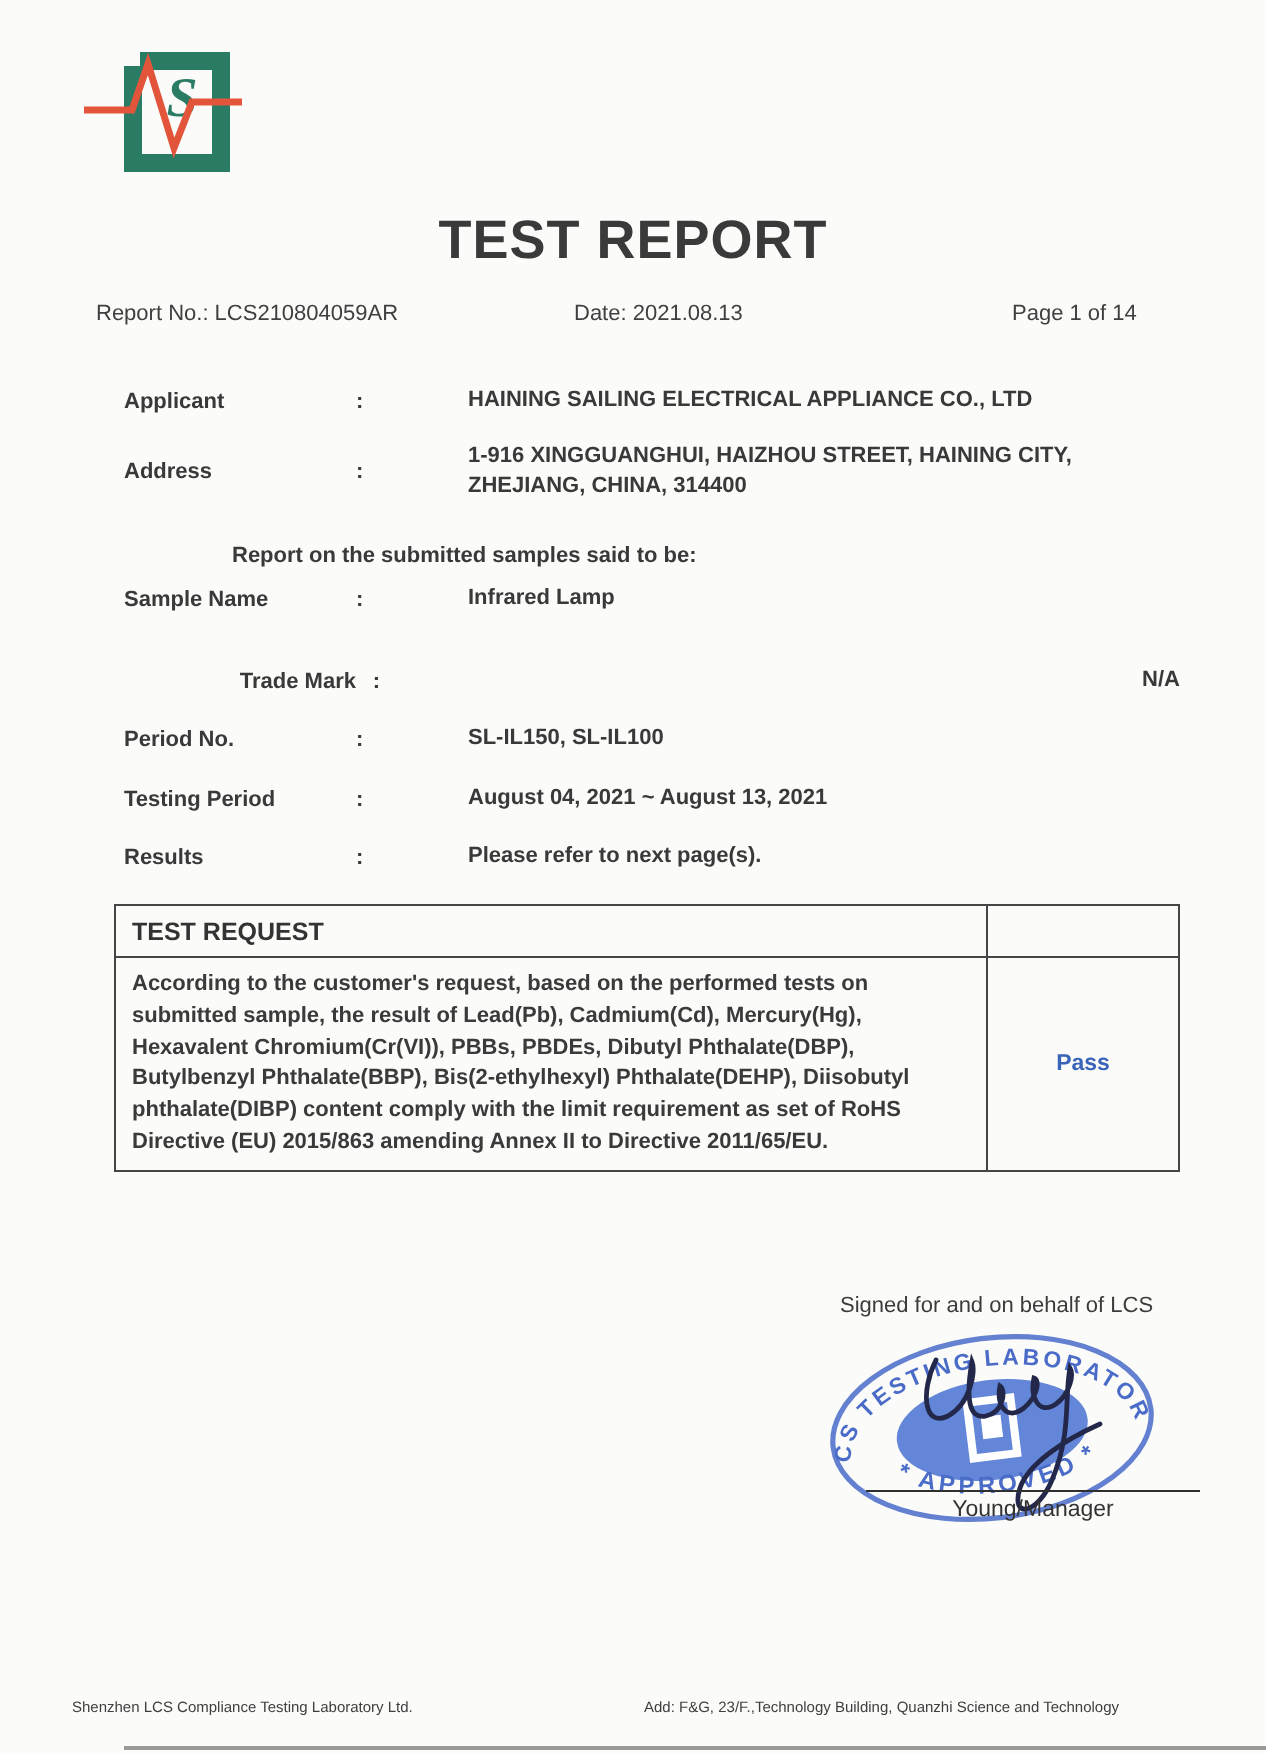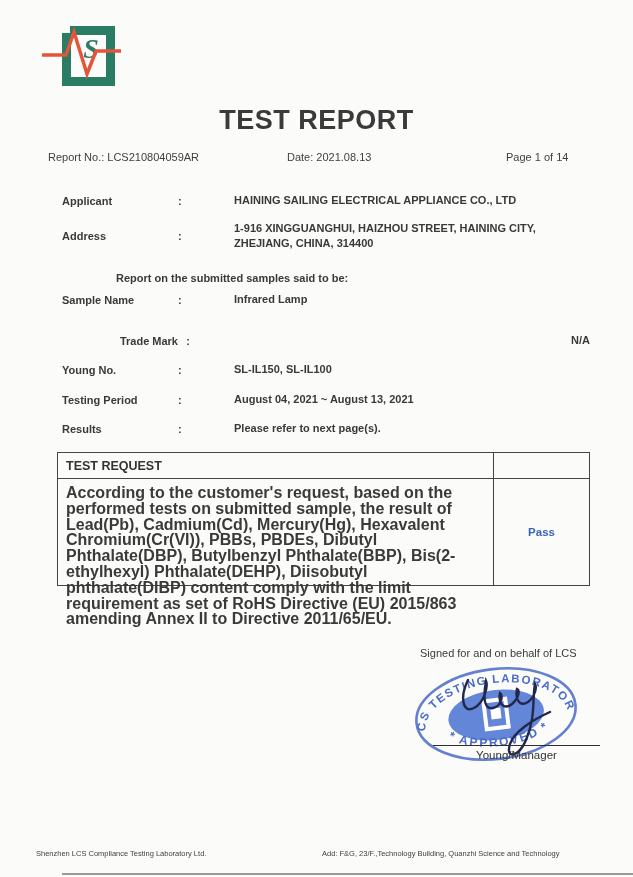--- a/index.html
+++ b/index.html
@@ -26,21 +26,21 @@
 
   .section-line { position:absolute; left:80px; font-size:11px; font-weight:bold; color:#393939;margin-left:36px; }
 
   .req-table { position:absolute; left:57px; top:452px; width:533px; border:1.6px solid #454545; }
   .req-head { display:flex; border-bottom:1.2px solid #454545; height:26px; }
   .req-head .h1 { width:436px; border-right:1.2px solid #454545; display:flex; align-items:center; padding-left:8px;
                   font-size:12.5px; font-weight:bold; color:#333; }
   .req-head .h2 { flex:1; display:flex; align-items:center; justify-content:center; font-size:12.5px; font-weight:bold; color:#333; }
   .req-body { display:flex; height:106px; }
   .req-body .c1 { width:436px; border-right:1.2px solid #454545; padding:6px 10px 0 8px;
-                  font-size:16px; font-weight:bold; line-height:15.8px; color:#3a3a3a; }
+                  font-size:11px; font-weight:bold; line-height:15.8px; color:#3a3a3a; }
   .req-body .c2 { flex:1; display:flex; align-items:center; justify-content:center;
                   font-size:11.5px; font-weight:bold; }
 
   .signed-for { position:absolute; left:420px; top:647px; font-size:11px; color:#3b3b3b; }
   .stamp-svg { position:absolute; left:398px; top:658px; width:205px; height:112px; overflow:visible; }
   .sig-line { position:absolute; left:433px; top:745px; width:167px; border-top:1.5px solid #2f2f2f; }
   .signer { position:absolute; left:433px; top:749px; width:167px; text-align:center; font-size:11.5px; color:#333; }
 
   .footer-block { position:absolute; top:829px; font-size:7.5px; line-height:10px; color:#3f3f3f; white-space:pre-wrap; }
   .footer-left { left:36px; width:270px; }
@@ -84,21 +84,21 @@
     <span class="lbl">Sample Name</span>
     <span class="col">:</span>
     <span class="val">Infrared Lamp</span>
   </div>
   <div class="info-row" style="top:333px;text-align:right;">
     <span class="lbl">Trade Mark</span>
     <span class="col">:</span>
     <span class="val">N/A</span>
   </div>
   <div class="info-row" style="top:362px;">
-    <span class="lbl">Young No.</span>
+    <span class="lbl">Period No.</span>
     <span class="col">:</span>
     <span class="val">SL-IL150, SL-IL100</span>
   </div>
   <div class="info-row" style="top:392px;">
     <span class="lbl">Testing Period</span>
     <span class="col">:</span>
     <span class="val">August 04, 2021 ~ August 13, 2021</span>
   </div>
   <div class="info-row" style="top:421px;">
     <span class="lbl">Results</span>

